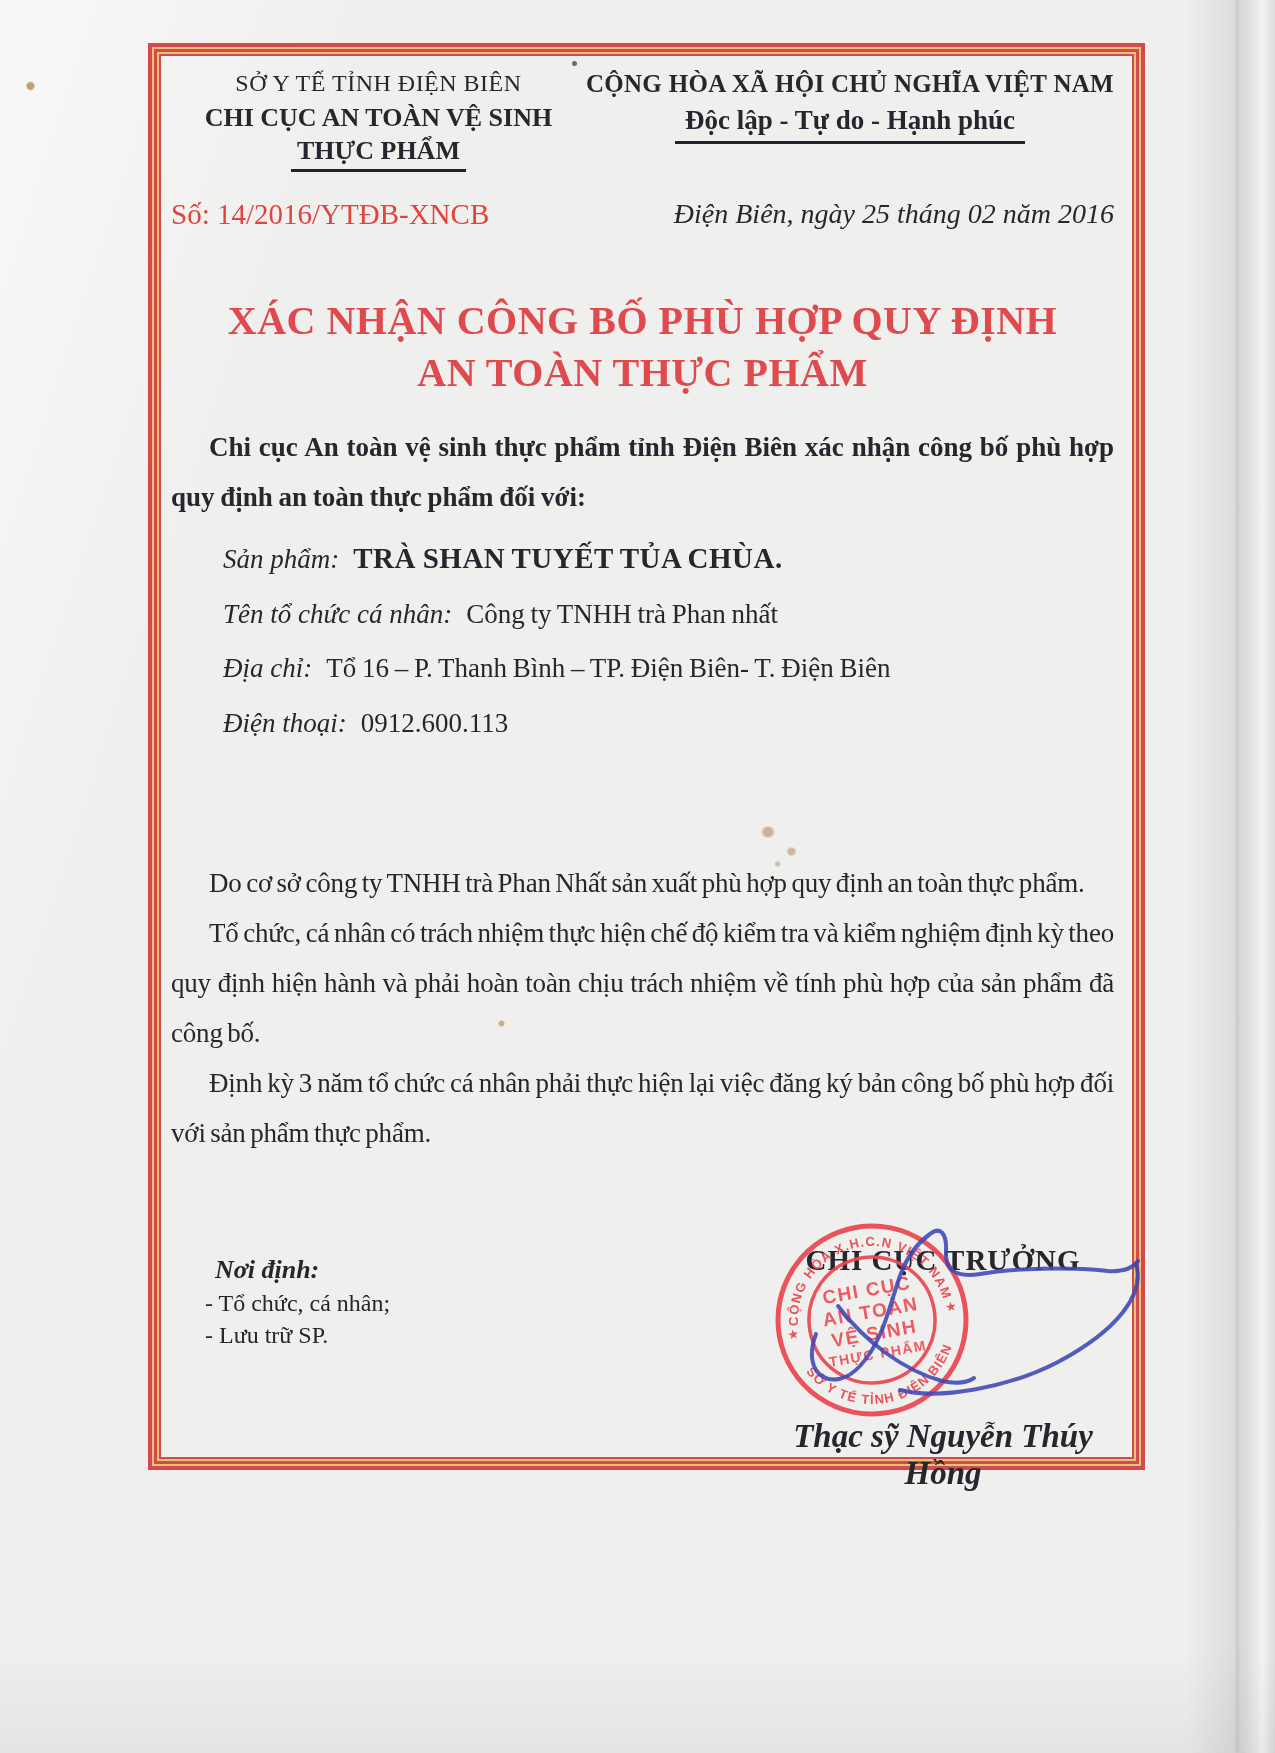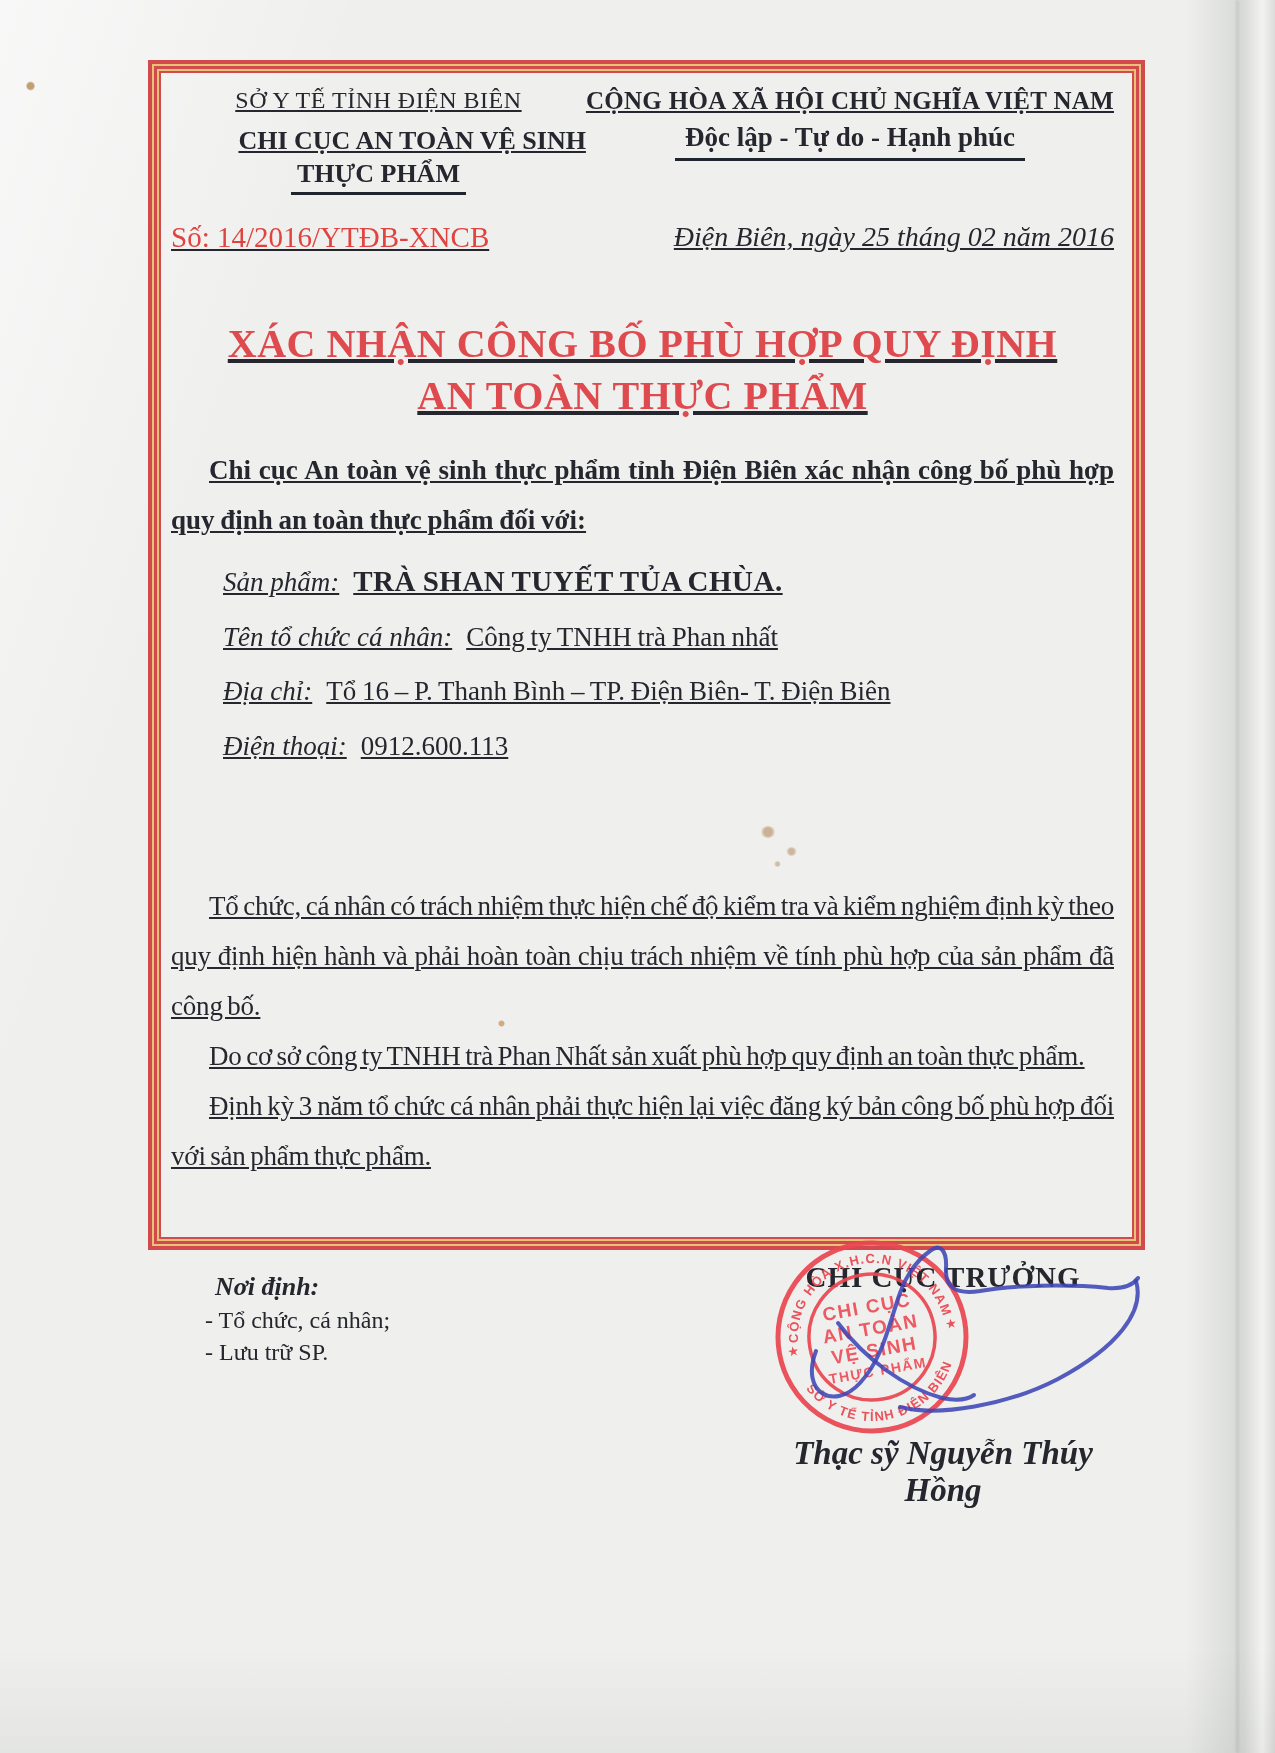--- a/index.html
+++ b/index.html
@@ -31,34 +31,34 @@
   .stain{position:absolute;border-radius:50%;pointer-events:none;}
   .stain.s1{left:26px;top:81px;width:9px;height:10px;background:radial-gradient(circle,#b08048 0 45%,rgba(176,128,72,0) 75%);opacity:.75;}
   .stain.s2{left:572px;top:61px;width:5px;height:5px;background:#4a4a4a;opacity:.8;}
   .stain.s3{left:760px;top:826px;width:16px;height:12px;background:radial-gradient(circle,#a7713d 0 40%,rgba(167,113,61,0) 75%);opacity:.5;}
   .stain.s4{left:786px;top:847px;width:11px;height:9px;background:radial-gradient(circle,#a7713d 0 40%,rgba(167,113,61,0) 75%);opacity:.45;}
   .stain.s5{left:774px;top:861px;width:7px;height:6px;background:radial-gradient(circle,#a7713d 0 40%,rgba(167,113,61,0) 75%);opacity:.4;}
   .stain.s6{left:498px;top:1020px;width:7px;height:7px;background:radial-gradient(circle,#c27a38 0 45%,rgba(194,122,56,0) 75%);opacity:.6;}
   .fold-line{position:absolute;left:1236px;top:0;width:3px;height:1753px;background:rgba(90,95,92,.14);filter:blur(1px);}
 
   
-  .frame{position:absolute;left:148px;top:60px;width:997px;height:1190px;text-decoration:underline;}
+  .frame{position:absolute;left:148px;top:43px;width:997px;height:1427px;}
   .b1{width:100%;height:100%;border:4px solid var(--border-red);}
   .b2{width:100%;height:100%;border:2px solid var(--border-gold);}
   .b3{width:100%;height:100%;border:3px solid var(--border-red);}
   .b4{width:100%;height:100%;border:2px solid var(--border-gold);}
   .b5{width:100%;height:100%;border:2px solid var(--border-red);position:relative;background:transparent;}
 
   .content{padding:12px 18px 0 10px;}
 
   
   .header-row{display:flex;align-items:flex-start;}
   .header-left{width:44%;text-align:center;line-height:1.25;}
   .issuer-line1{font-size:24px;letter-spacing:.5px;}
-  .issuer-line2{font-size:26px;font-weight:bold;margin-top:10px;text-align:right;}
+  .issuer-line2{font-size:26px;font-weight:bold;margin-top:4px;}
   .issuer-line3{display:inline-block;font-size:26px;font-weight:bold;border-bottom:3px solid #20242e;padding:0 6px 2px;}
   .header-right{flex:1;text-align:center;line-height:1.3;}
   .nation-line1{font-size:25px;font-weight:bold;letter-spacing:.3px;}
   .nation-line2{display:inline-block;font-size:27px;font-weight:bold;border-bottom:3px solid #20242e;padding:0 10px 3px;margin-top:2px;}
 
   .meta-row{display:flex;margin-top:26px;}
   .doc-number{width:44%;text-align:left;color:var(--number-red);font-size:29px;}
   .date-line{flex:1;text-align:right;font-style:italic;font-size:28px;}
 
   .doc-title{margin-top:64px;text-align:center;color:var(--heading-red);font-weight:bold;font-size:40px;line-height:1.3;letter-spacing:.5px;}
@@ -145,22 +145,22 @@
           <div class="field">
             <span class="label">Địa chỉ:</span><span class="value">Tổ 16 – P. Thanh Bình – TP. Điện Biên- T. Điện Biên</span>
           </div>
           <div class="field">
             <span class="label">Điện thoại:</span><span class="value">0912.600.113</span>
           </div>
         </div>
 
 
         <div class="body-paragraphs">
+          <p>Do cơ sở công ty TNHH trà Phan Nhất sản xuất phù hợp quy định an toàn thực phẩm.</p>
           <p>Tổ chức, cá nhân có trách nhiệm thực hiện chế độ kiểm tra và kiểm nghiệm định kỳ theo quy định hiện hành và phải hoàn toàn chịu trách nhiệm về tính phù hợp của sản phẩm đã công bố.</p>
-          <p>Do cơ sở công ty TNHH trà Phan Nhất sản xuất phù hợp quy định an toàn thực phẩm.</p>
           <p>Định kỳ 3 năm tổ chức cá nhân phải thực hiện lại việc đăng ký bản công bố phù hợp đối với sản phẩm thực phẩm.</p>
         </div>
 
       </div>
 
       <div class="recipients">
         <div class="recipients-heading">Nơi định:</div>
         <div class="recipient-item">- Tổ chức, cá nhân;</div>
         <div class="recipient-item">- Lưu trữ SP.</div>
       </div>

